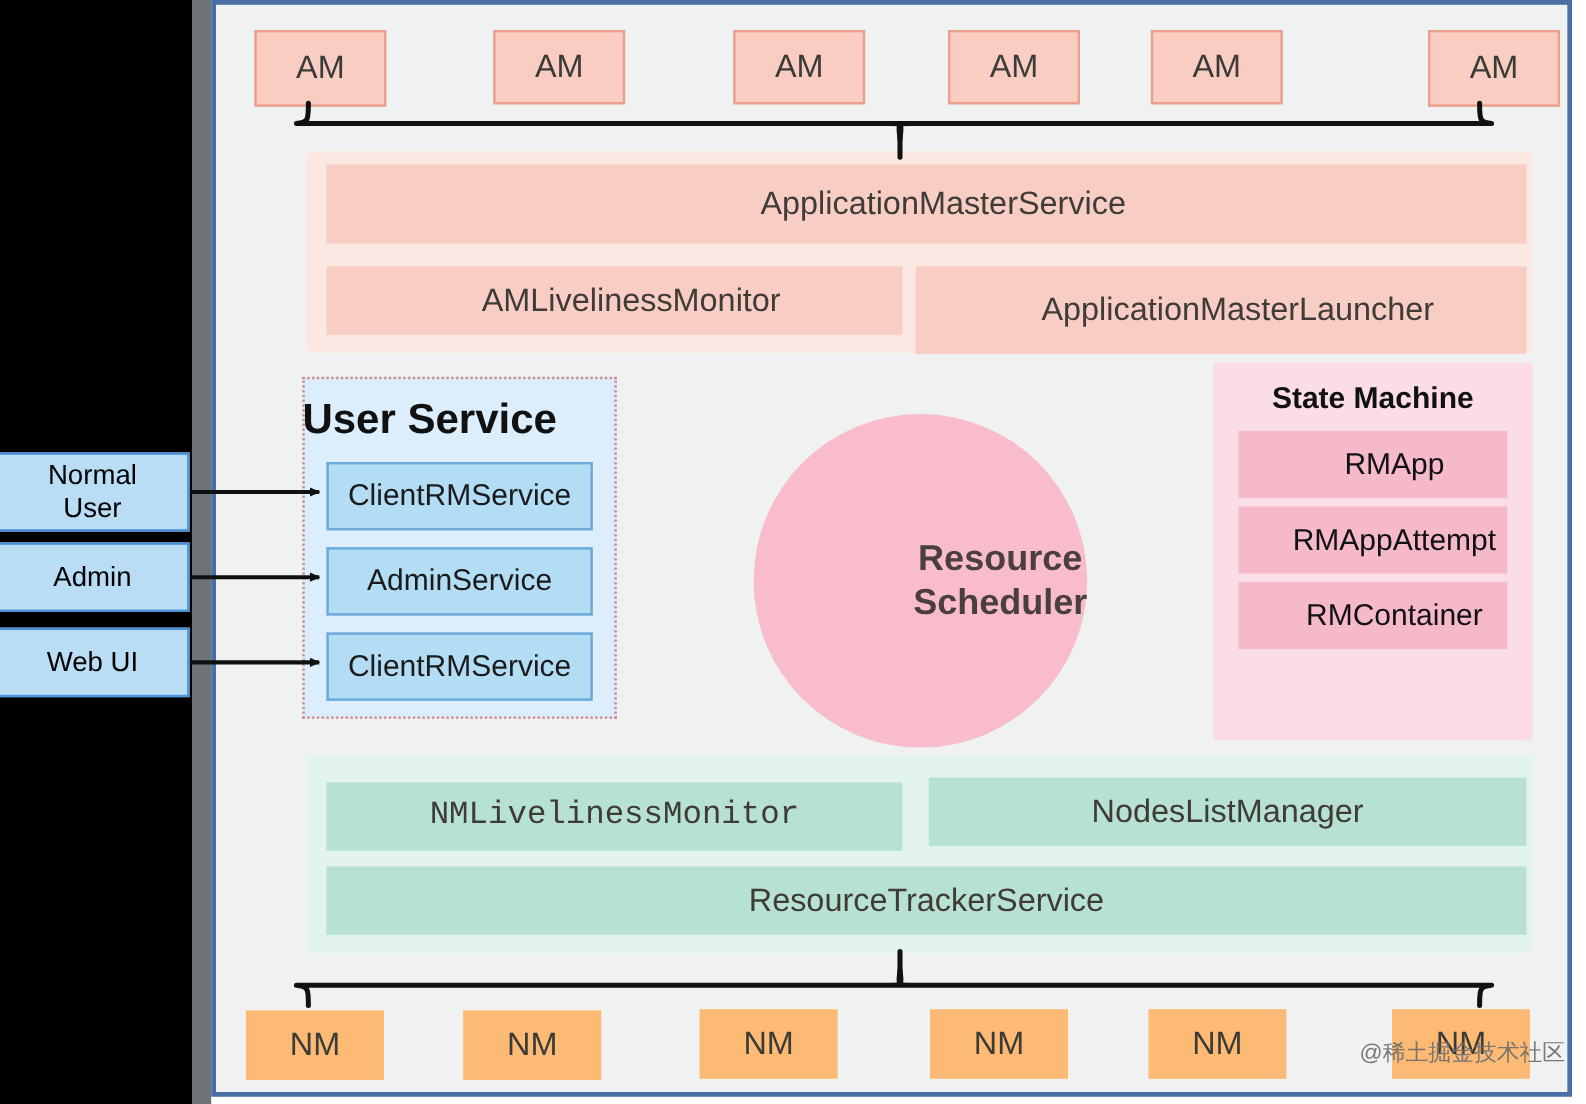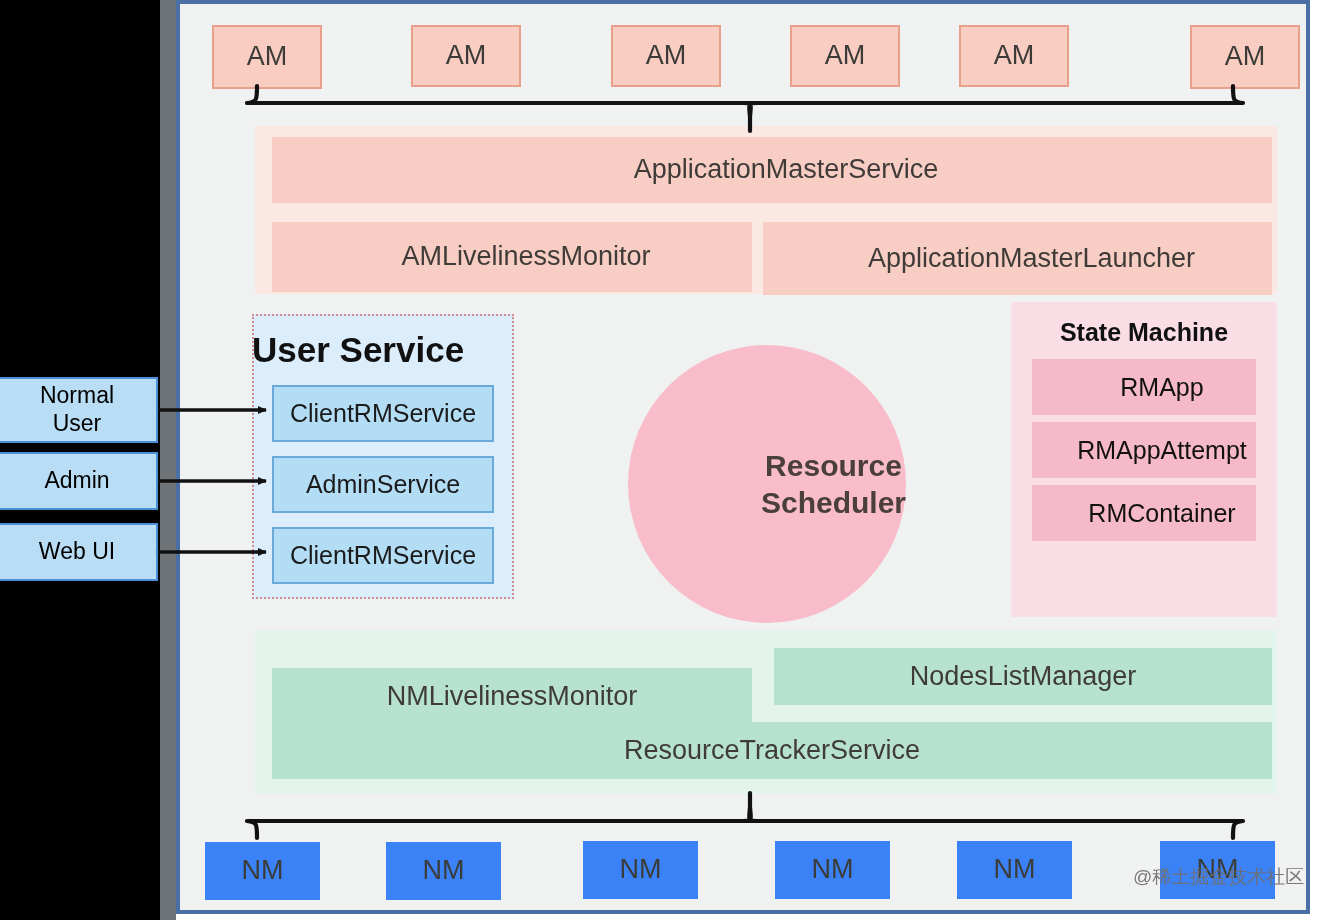--- a/index.html
+++ b/index.html
@@ -58,21 +58,21 @@
     line-height: 1.15;
   }
 
   .am-box {
     background: #f9cdc2;
     border: 2px solid #e8a08c;
     color: #3b3b38;
     font-size: 27px;
   }
   .nm-box {
-    background: #3b82f6;
+    background: #fdba74;
     border: none;
     color: #3b3b38;
     font-size: 27px;
   }
 
   .panel-red {
     position: absolute;
     background: #fce8e2;
     border-radius: 2px;
   }
@@ -209,21 +209,21 @@
     <div class="box am-box" style="left:1010px; top:21px; width:110px; height:64px;">
       <span>AM</span>
     </div>
 
     <div class="panel-red" style="left:75px; top:122px; width:1022px; height:168px;"></div>
 
     <div class="box svc-red" style="left:92px; top:133px; width:1000px; height:66px;">
       <span>ApplicationMasterService</span>
     </div>
 
-    <div class="box svc-red" style="left:92px; top:218px; width:480px; height:70px;">
+    <div class="box svc-red" style="left:92px; top:218px; width:480px; height:57px;">
       <span>AMLivelinessMonitor</span>
     </div>
 
     <div class="box svc-red" style="left:583px; top:218px; width:509px; height:73px;">
       <span>ApplicationMasterLauncher</span>
     </div>
 
     <div class="userservice-group" style="left:72px; top:310px; width:262px; height:285px;"></div>
 
     <div class="us-title" style="left:72px; top:326px; width:262px;">
@@ -256,21 +256,21 @@
     </div>
     <div class="box svc-pink" style="left:852px; top:418px; width:224px; height:56px;">
       <span>RMAppAttempt</span>
     </div>
     <div class="box svc-pink" style="left:852px; top:481px; width:224px; height:56px;">
       <span>RMContainer</span>
     </div>
 
     <div class="panel-green" style="left:75px; top:626px; width:1022px; height:164px;"></div>
 
-    <div class="box svc-green" style="left:92px; top:664px; width:480px; height:57px;">
+    <div class="box svc-green" style="left:92px; top:648px; width:480px; height:57px;font-family:Liberation Mono, monospace;">
       <span>NMLivelinessMonitor</span>
     </div>
     <div class="box svc-green" style="left:594px; top:644px; width:498px; height:57px;">
       <span>NodesListManager</span>
     </div>
     <div class="box svc-green" style="left:92px; top:718px; width:1000px; height:57px;">
       <span>ResourceTrackerService</span>
     </div>
 
     <div class="box nm-box" style="left:25px; top:838px; width:115px; height:58px;">

